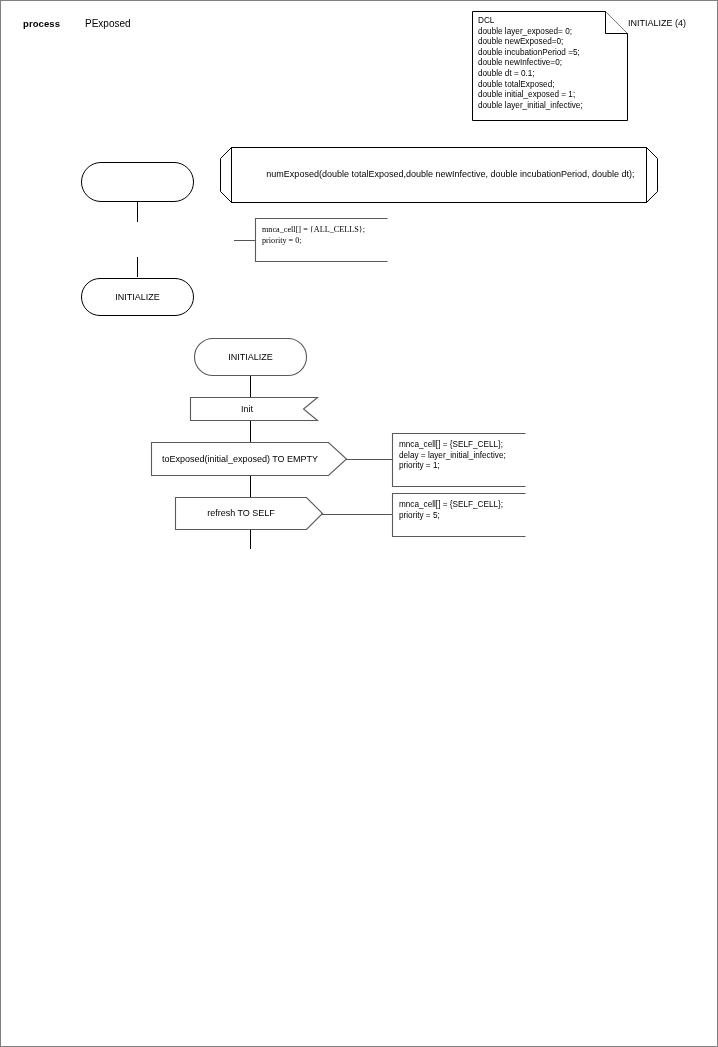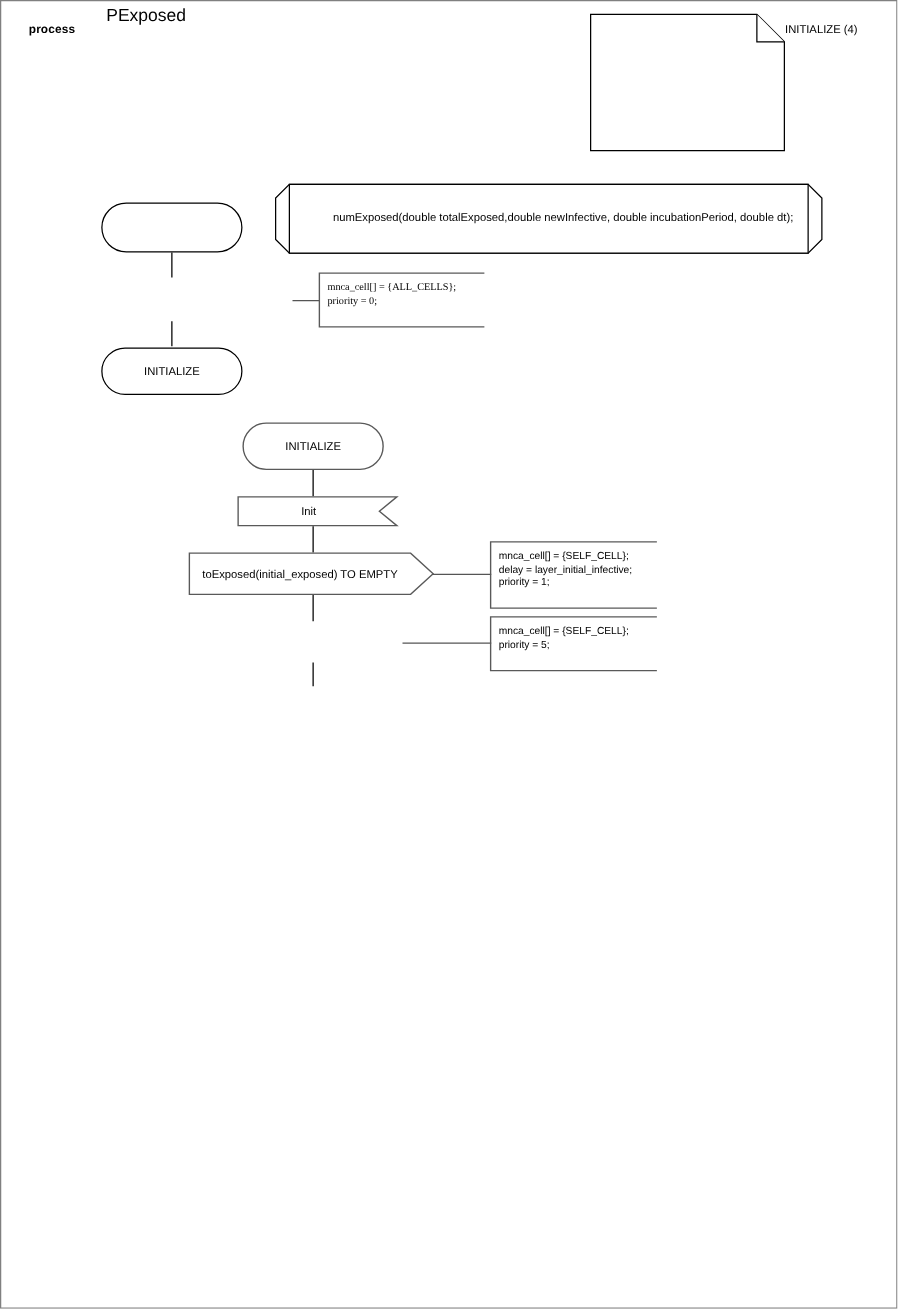--- a/index.html
+++ b/index.html
@@ -23,22 +23,22 @@
 
   
   .hdr-kw {
     left: 22px; top: 17px;
     font-size: 9.5px;
     font-weight: bold;
     color: #000;
     letter-spacing: 0.1px;
   }
   .hdr-name {
-    left: 84px; top: 3px;
-    font-size: 14px;
+    left: 84px; top: 17px;
+    font-size: 10px;
     color: #000;
   }
   .page-ref {
     left: 627px; top: 17px;
     font-size: 9px;
     color: #000;
     white-space: nowrap;
   }
 
   
@@ -97,20 +97,29 @@
 
   <div class="abs hdr-kw">process</div>
   <div class="abs hdr-name">PExposed</div>
   <div class="abs page-ref">INITIALIZE (4)</div>
 
   <div class="shape" style="left:471px; top:10px;">
     <svg width="156" height="110" viewBox="0 0 156 110">
       <path class="stroke" d="M0.5,0.5 L133.5,0.5 L155.5,22.5 L155.5,109.5 L0.5,109.5 Z"></path>
       <path class="stroke" d="M133.5,0.5 L133.5,22.5 L155.5,22.5"></path>
     </svg>
+    <div class="txtblock" style="left:6px; top:5px;">DCL
+double layer_exposed= 0;
+double newExposed=0;
+double incubationPeriod =5;
+double newInfective=0;
+double dt = 0.1;
+double totalExposed;
+double initial_exposed = 1;
+double layer_initial_infective;</div>
   </div>
 
   <div class="shape" style="left:219px; top:146px;">
     <svg width="438" height="56" viewBox="0 0 438 56">
       <path class="stroke" d="M11.5,0.5 L426.5,0.5 L437.5,11.5 L437.5,44.5 L426.5,55.5 L11.5,55.5 L0.5,44.5 L0.5,11.5 Z"></path>
       <rect class="stroke" x="11.5" y="0.5" width="415" height="55"></rect>
     </svg>
     <div class="lbl" style="top:22px;padding-left:23px;">numExposed(double totalExposed,double newInfective, double incubationPeriod, double dt);</div>
   </div>
 
@@ -174,20 +183,26 @@
     <svg width="134" height="54" viewBox="0 0 134 54">
       <path class="nofill" d="M133.5,0.5 L0.5,0.5 L0.5,53.5 L133.5,53.5"></path>
     </svg>
     <div class="txtblock" style="left:7px; top:7px;">mnca_cell[] = {SELF_CELL};
 delay = layer_initial_infective;
 priority = 1;</div>
   </div>
 
   <div class="vline" style="left:249px; top:475px; height:21px;"></div>
 
+  <div class="shape" style="left:174px; top:496px;">
+    <svg width="148" height="33" viewBox="0 0 148 33">
+      <path class="stroke-gray" d="M0.5,0.5 L131.5,0.5 L147.5,16.5 L131.5,32.5 L0.5,32.5 Z"></path>
+    </svg>
+    <div class="lbl" style="top:11px; right:16px;">refresh TO SELF</div>
+  </div>
 
   <div class="hline" style="left:321px; top:513px; width:71px;"></div>
 
   <div class="shape" style="left:391px; top:492px;">
     <svg width="134" height="44" viewBox="0 0 134 44">
       <path class="nofill" d="M133.5,0.5 L0.5,0.5 L0.5,43.5 L133.5,43.5"></path>
     </svg>
     <div class="txtblock" style="left:7px; top:7px;">mnca_cell[] = {SELF_CELL};
 priority = 5;</div>
   </div>

